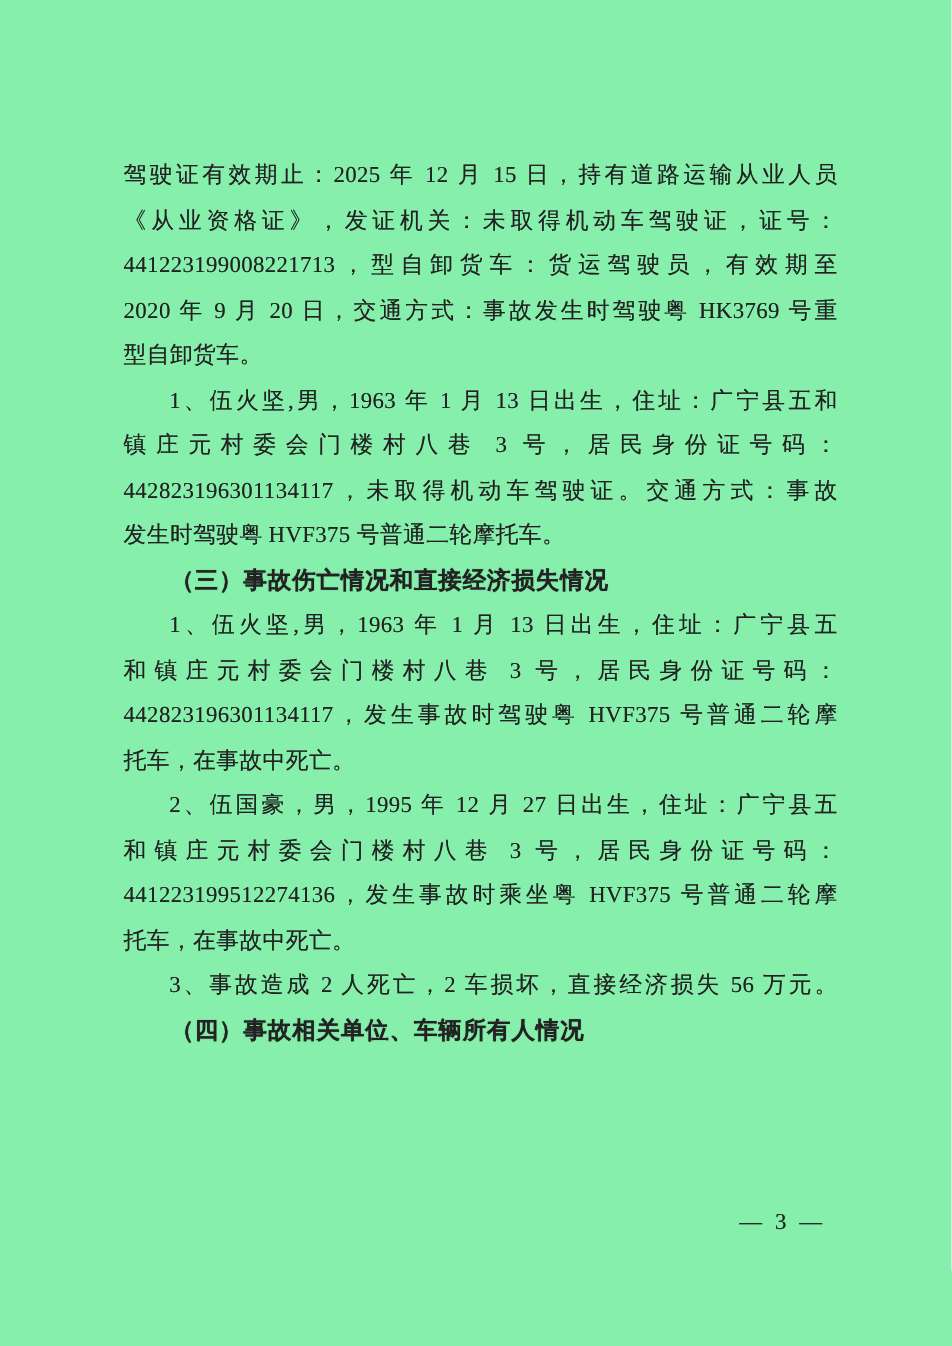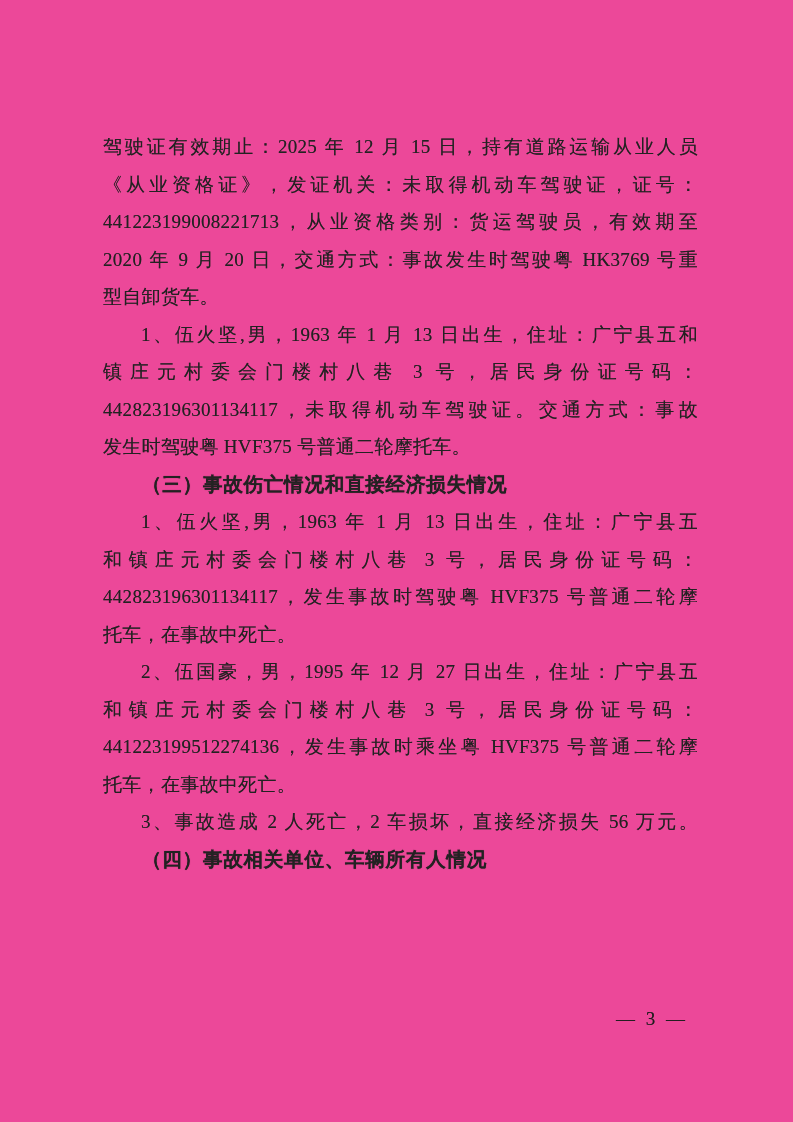--- a/index.html
+++ b/index.html
@@ -1,21 +1,21 @@
 <!DOCTYPE html>
 <html><head>
 <meta charset="utf-8">
 <style>
   * { margin: 0; padding: 0; box-sizing: border-box; }
   html, body { background: #ffffff; }
   .page {
     position: relative;
     width: 793px;
     height: 1122px;
-    background: #ec4899;
+    background: #86efac;
     overflow: hidden;
     font-family: "Liberation Serif", "DejaVu Serif", serif;
     color: #222222;
   }
   .content {
     position: absolute;
     left: 103px;
     top: 128px;
     width: 595px;
   }
@@ -53,21 +53,21 @@
 </style>
 </head>
 <body>
 
 <div class="page">
   <div class="content">
 
     <section>
       <div class="line fill">驾驶证有效期止：2025 年 12 月 15 日，持有道路运输从业人员</div>
       <div class="line fill">《从业资格证》，发证机关：未取得机动车驾驶证，证号：</div>
-      <div class="line fill">441223199008221713，从业资格类别：货运驾驶员，有效期至</div>
+      <div class="line fill">441223199008221713，型自卸货车：货运驾驶员，有效期至</div>
       <div class="line fill">2020 年 9 月 20 日，交通方式：事故发生时驾驶粤 HK3769 号重</div>
       <div class="line">型自卸货车。</div>
     </section>
 
     <section>
       <div class="line fill indent">1、伍火坚,男，1963 年 1 月 13 日出生，住址：广宁县五和</div>
       <div class="line fill">镇庄元村委会门楼村八巷 3 号，居民身份证号码：</div>
       <div class="line fill">442823196301134117，未取得机动车驾驶证。交通方式：事故</div>
       <div class="line">发生时驾驶粤 HVF375 号普通二轮摩托车。</div>
     </section>

